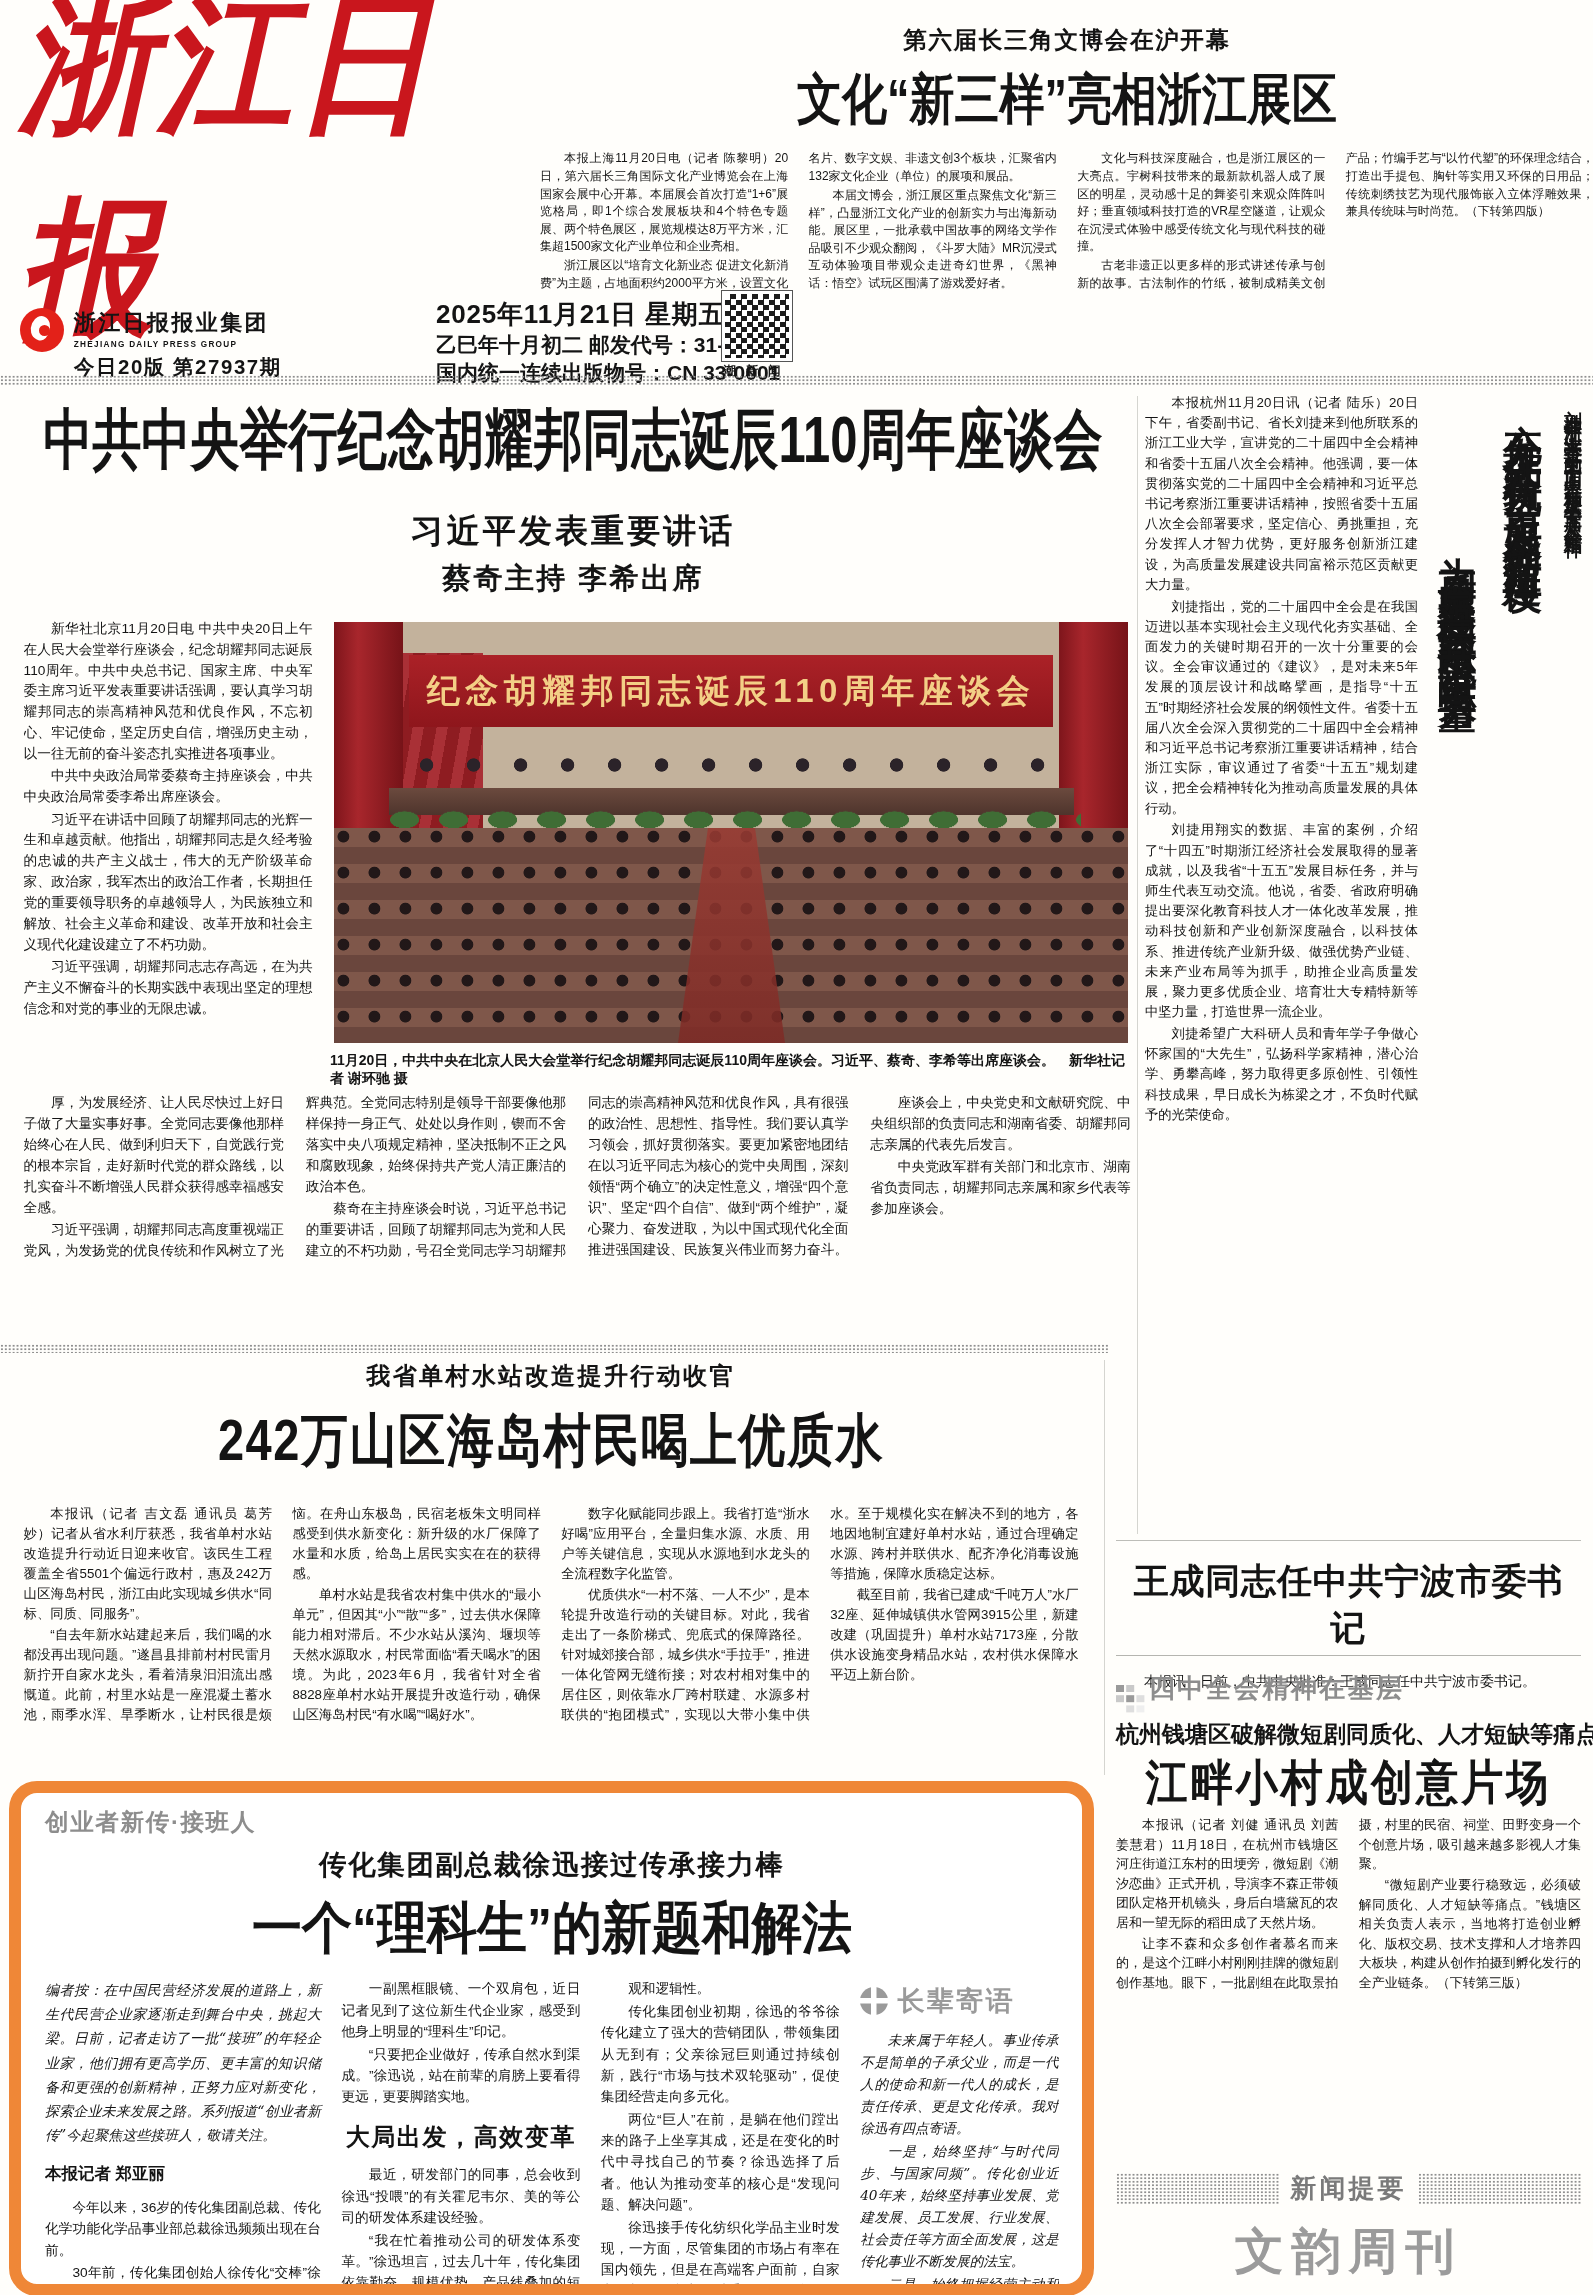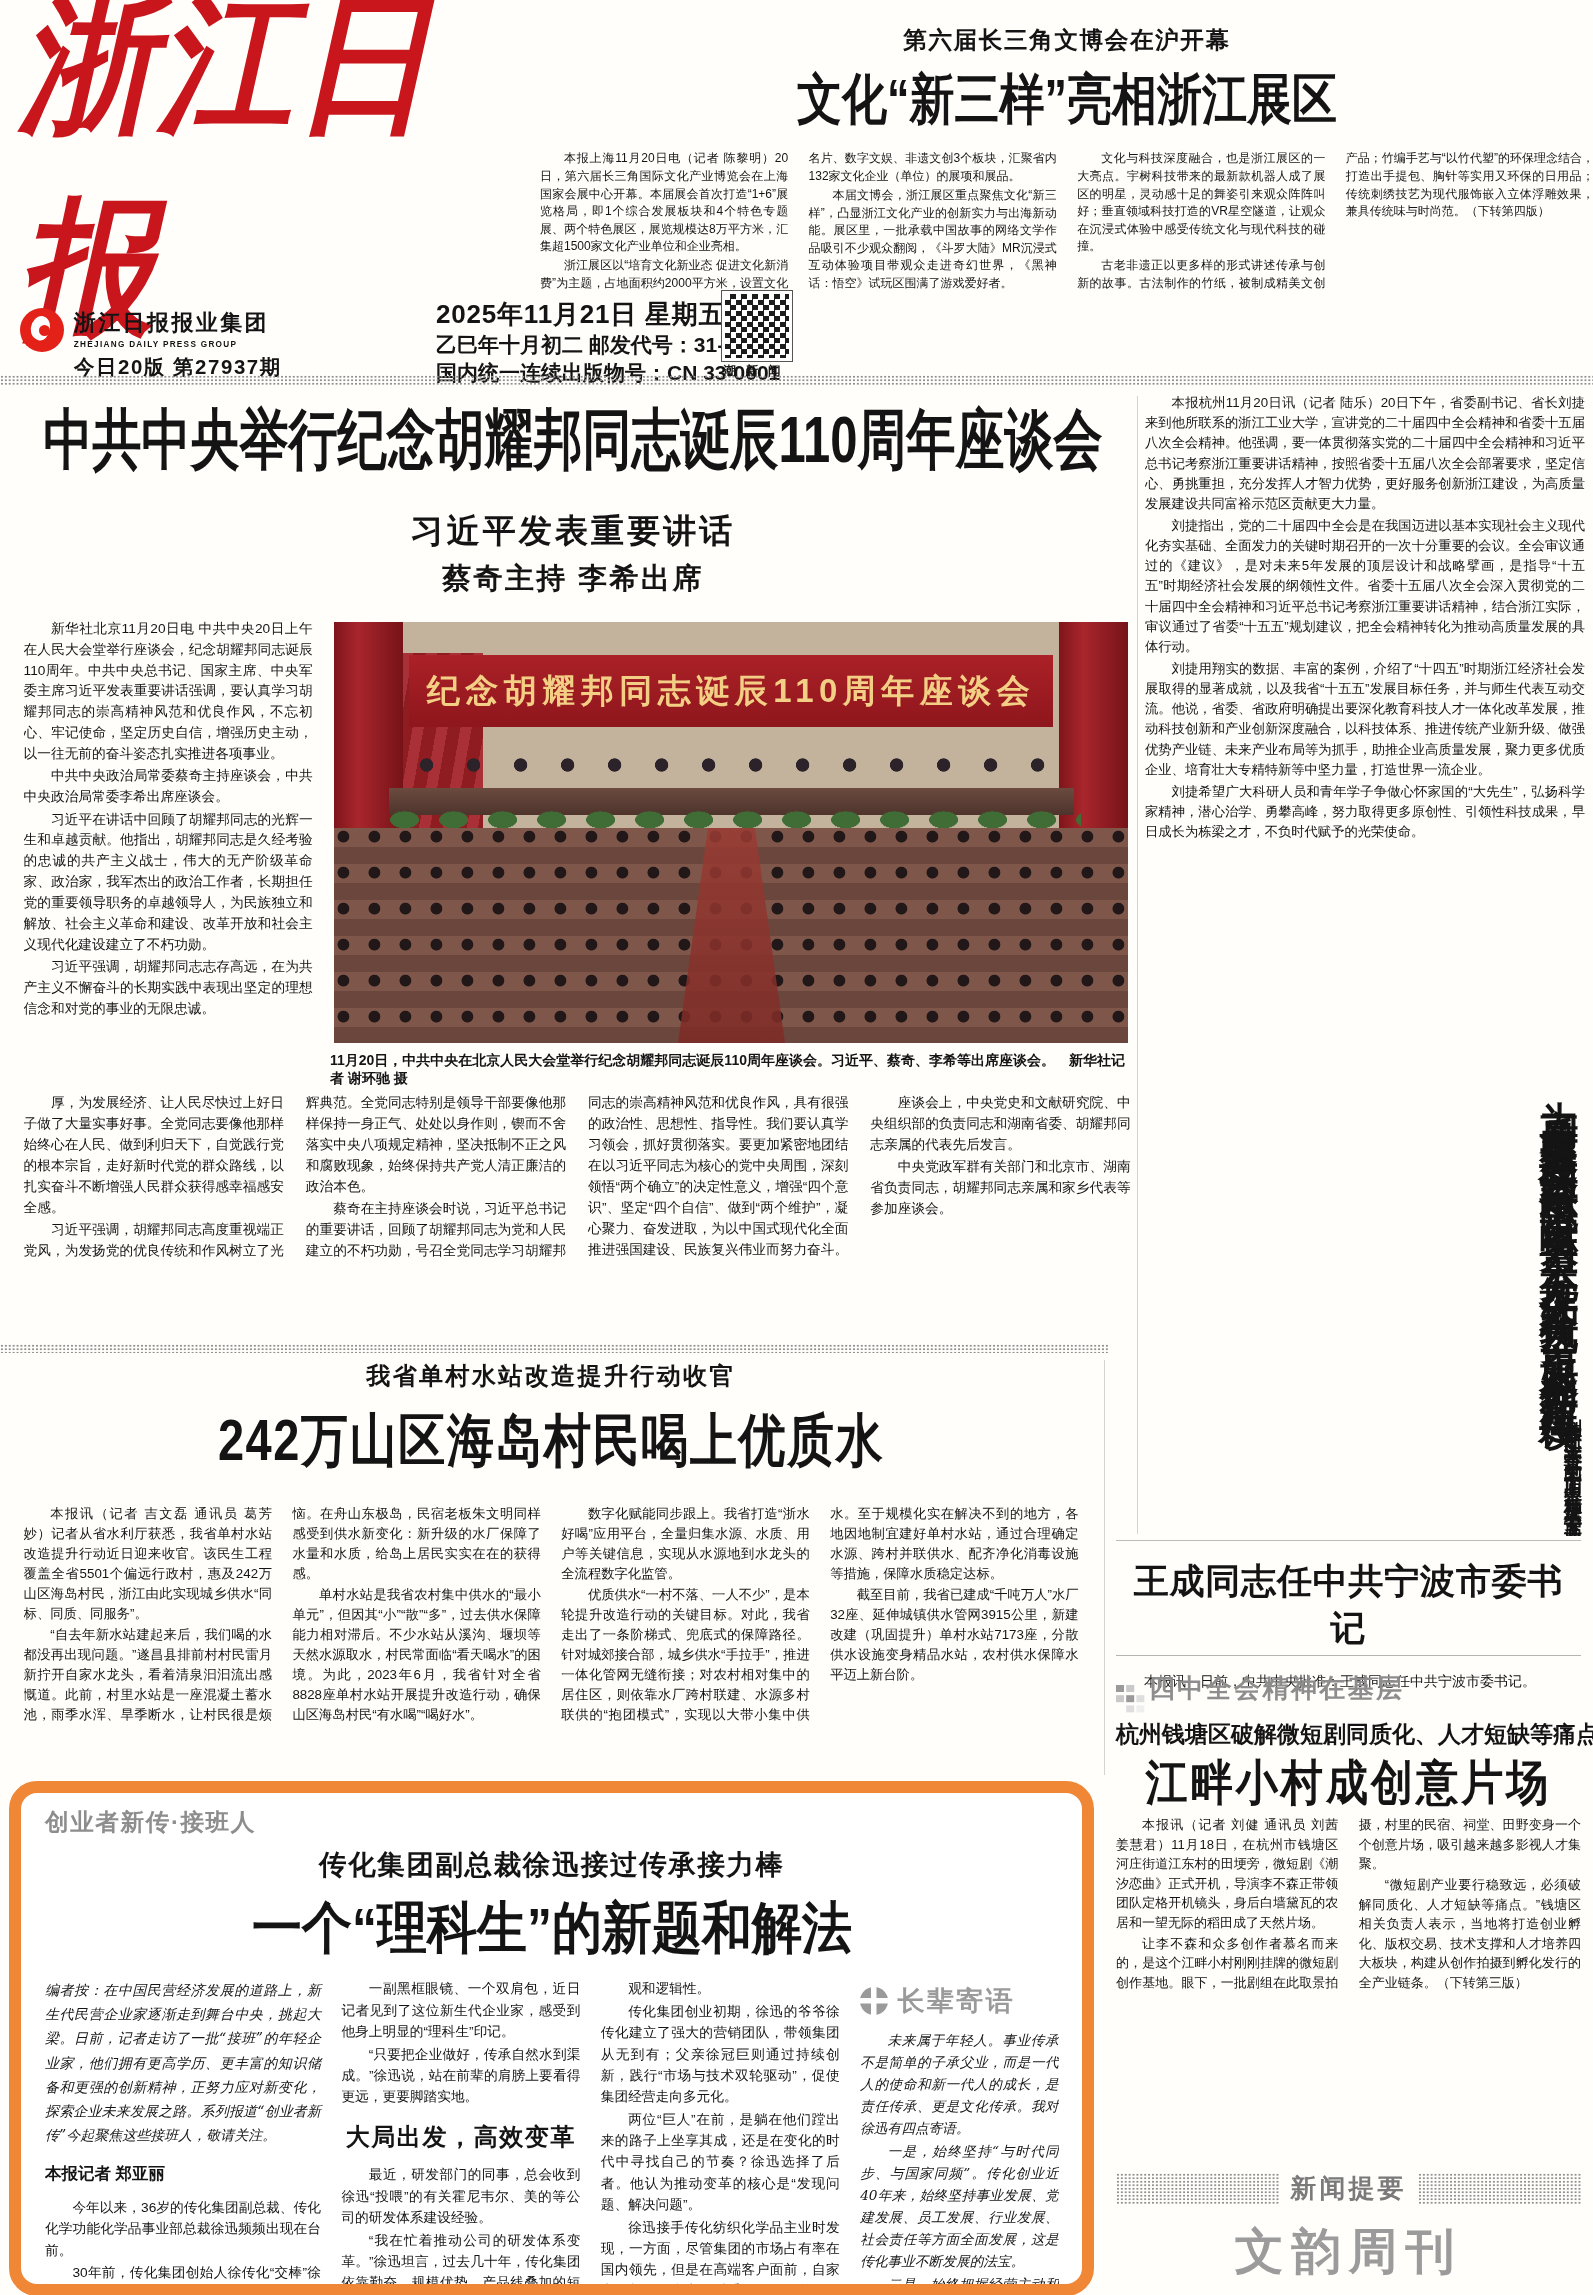--- a/index.html
+++ b/index.html
@@ -68,21 +68,21 @@
              background-size:49px 23.6px;background-repeat:repeat-x;}
   .ph-audience{position:absolute;left:0;top:206px;width:794px;height:215px;
                background-color:#7b5347;
                background-image:radial-gradient(circle 6.3px at 9.4px 8.6px,rgba(26,18,20,.92) 0 5.5px,rgba(0,0,0,0) 6.3px),
                                 repeating-linear-gradient(#7f574a 0 19px,#6a463d 19px 36px);
                background-size:31px 36px,100% 36px;}
   .ph-aisle{position:absolute;left:344px;top:206px;width:107px;height:215px;
             background:linear-gradient(#9a3b33,#7e2a25);clip-path:polygon(28% 0,72% 0,100% 100%,0 100%);opacity:.85;}
 
   
-  .right-article{left:1145px;top:393px;width:440px;height:1143px;display:flex;gap:12.6px;overflow:hidden;flex-direction:column;}
+  .right-article{left:1145px;top:393px;width:440px;height:1143px;display:flex;gap:12.6px;overflow:hidden;}
   .ra-body{flex:1 1 auto;font-size:13.3px;line-height:1.52;overflow:hidden;}
   .vtext{writing-mode:vertical-rl;}
   .ra-big{font-size:39px;font-weight:bold;letter-spacing:7px;line-height:1.35;flex:0 0 auto;}
   .ra-big.b2{padding-top:133px;}
   .ra-kicker{font-size:18px;font-weight:600;letter-spacing:3.9px;flex:0 0 auto;padding-top:3.1px;}
   .rule-r1{left:1116px;top:1540px;width:465px;border-top:0.8px solid #bdbdb8;}
 
   
   .water{left:23.6px;top:1360px;width:1055px;}
   .wa-kicker{text-align:center;font-size:24px;font-weight:bold;letter-spacing:2.4px;}

